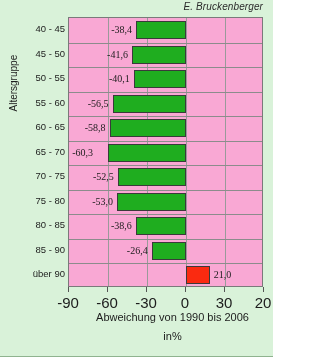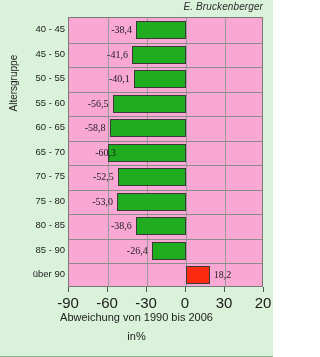--- a/index.html
+++ b/index.html
@@ -150,20 +150,21 @@
   }
 
   #xlabel1, #xlabel2 {
     position: absolute;
     left: 0;
     width: 273px;
     text-align: center;
     font-size: 11px;
     color: #1c1c1c;
     white-space: nowrap;
+    padding-left: 36px;
   }
   #xlabel1 { top: 311px; }
   #xlabel2 { top: 330px; }
 </style>
 </head>
 <body>
 
 <div id="figure">
 
   <div id="attribution">E. Bruckenberger</div>
@@ -211,21 +212,21 @@
         <div class="valuelabel left" style="right: 153.45px;">-56,5</div>
       </div>
       <div class="hgrid" style="top: 98.1818px;"></div>
       <div class="row" style="top: 98.1818px;">
         <div class="bar" style="left: 40.56px; width: 76.44px; background: rgb(31, 173, 31);"></div>
         <div class="valuelabel left" style="right: 156.44px;">-58,8</div>
       </div>
       <div class="hgrid" style="top: 122.727px;"></div>
       <div class="row" style="top: 122.727px;">
         <div class="bar" style="left: 38.61px; width: 78.39px; background: rgb(31, 173, 31);"></div>
-        <div class="valuelabel left" style="right: 146px;">-60,3</div>
+        <div class="valuelabel left" style="right: 169px;">-60,3</div>
       </div>
       <div class="hgrid" style="top: 147.273px;"></div>
       <div class="row" style="top: 147.273px;">
         <div class="bar" style="left: 48.75px; width: 68.25px; background: rgb(31, 173, 31);"></div>
         <div class="valuelabel left" style="right: 148.25px;">-52,5</div>
       </div>
       <div class="hgrid" style="top: 171.818px;"></div>
       <div class="row" style="top: 171.818px;">
         <div class="bar" style="left: 48.1px; width: 68.9px; background: rgb(31, 173, 31);"></div>
         <div class="valuelabel left" style="right: 148.9px; margin-left: 16px;">-53,0</div>
@@ -236,21 +237,21 @@
         <div class="valuelabel left" style="right: 130.18px;">-38,6</div>
       </div>
       <div class="hgrid" style="top: 220.909px;"></div>
       <div class="row" style="top: 220.909px;">
         <div class="bar" style="left: 82.68px; width: 34.32px; background: rgb(31, 173, 31);"></div>
         <div class="valuelabel left" style="right: 114.32px;">-26,4</div>
       </div>
       <div class="hgrid" style="top: 245.455px;"></div>
       <div class="row" style="top: 245.455px;">
         <div class="bar" style="left: 117px; width: 23.66px; background: rgb(250, 42, 16);"></div>
-        <div class="valuelabel right" style="left: 144.66px;">18,2</div>
+        <div class="valuelabel right" style="left: 144.66px;">21,0</div>
       </div>
     </div>
 
   <div id="xticks">
       <div class="tick" style="left: 0px;"></div>
       <div class="tick" style="left: 39px;"></div>
       <div class="tick" style="left: 78px;"></div>
       <div class="tick" style="left: 117px;"></div>
       <div class="tick" style="left: 156px;"></div>
       <div class="tick" style="left: 195px;"></div>

